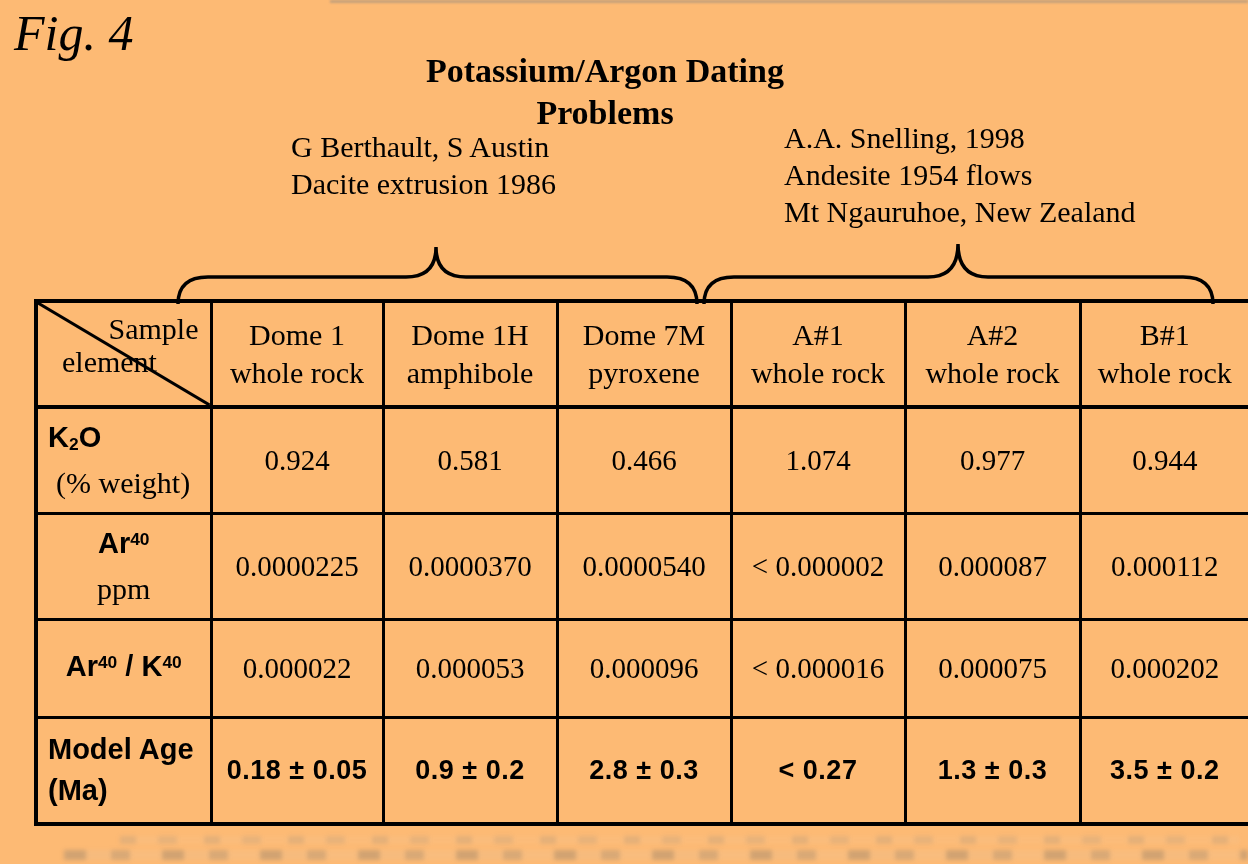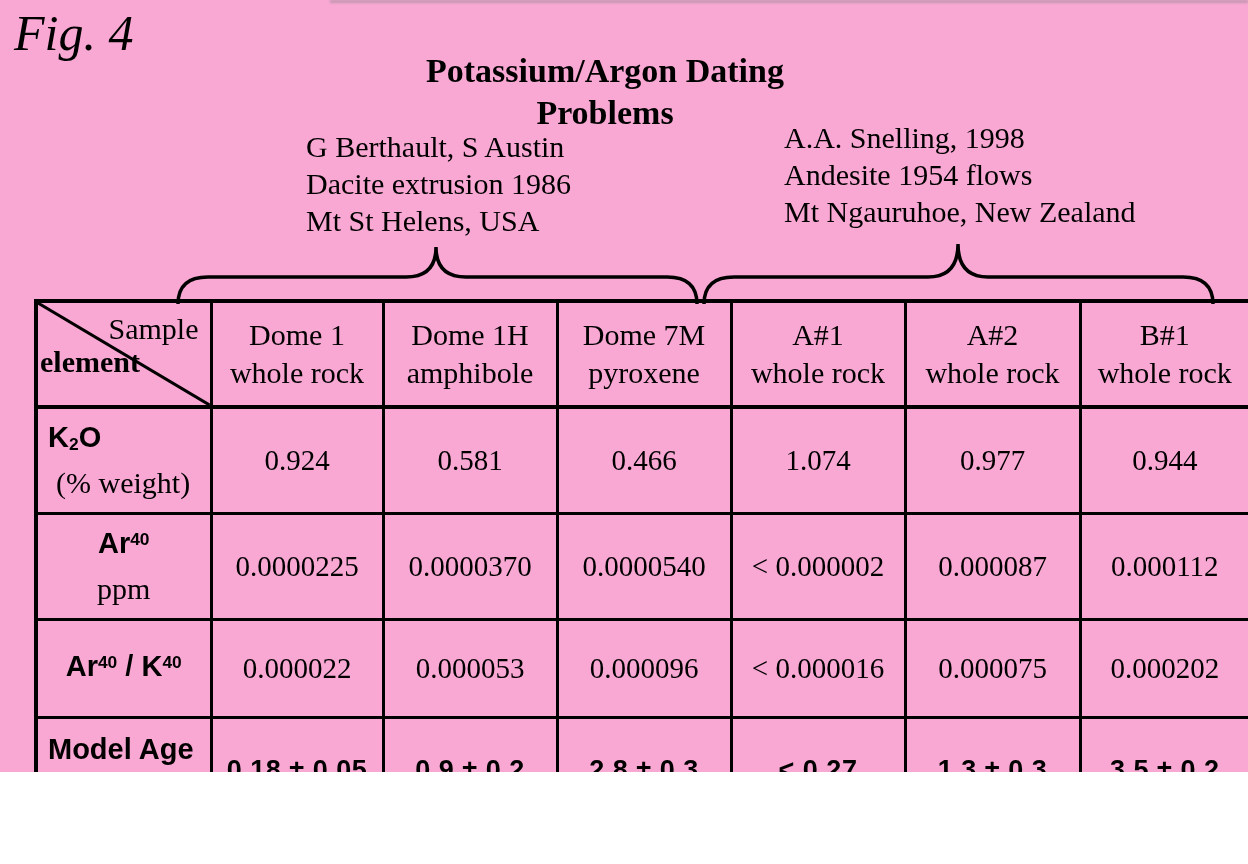--- a/index.html
+++ b/index.html
@@ -1,38 +1,38 @@
 <!DOCTYPE html>
 <html><head>
 <meta charset="utf-8">
 <style>
   html,body{margin:0;padding:0;background:#ffffff;}
   .canvas{
     position:relative;
-    width:1248px;height:772px;
-    background:#f9a8d4;
+    width:1248px;height:864px;
+    background:#fdba74;
     color:#000;
     font-family:"Liberation Serif", serif;
     overflow:hidden;
   }
   
   .fig-label{
     position:absolute;left:14px;top:2px;
     font-style:italic;font-size:50px;line-height:62px;
     font-family:"Liberation Serif", serif;
   }
   
   .title{
     position:absolute;left:303px;top:50px;width:604px;
     text-align:center;font-weight:700;font-size:34px;line-height:42px;
     font-family:"Liberation Serif", serif;
   }
   
   .ann{position:absolute;font-size:30px;line-height:37px;white-space:nowrap;}
-  .ann-left{left:306px;top:128px;}
+  .ann-left{left:291px;top:128px;}
   .ann-right{left:784px;top:119px;}
   
   .brace-svg{position:absolute;left:0;top:0;width:1248px;height:864px;pointer-events:none;}
   
   .tablewrap{position:absolute;left:2px;top:299px;padding-left:32px;}
   table.data{
     border-collapse:collapse;table-layout:fixed;width:1214px;
     border:4px solid #000;
   }
   table.data td{
@@ -48,21 +48,21 @@
   .rl{font-family:"Liberation Sans", sans-serif;font-weight:700;font-size:29px;line-height:41px;}
   .rl .unit{font-family:"Liberation Serif", serif;font-weight:400;font-size:30px;}
   .rl-left{text-align:left !important;padding-left:10px !important;}
   .rl-left .unit{padding-left:8px;display:block;}
   .rl sup{font-size:0.6em;position:relative;top:-0.45em;vertical-align:baseline;}
   .rl sub{font-size:0.6em;position:relative;top:0.18em;vertical-align:baseline;}
   
   td.corner{position:relative;}
   .corner svg.diag{position:absolute;left:0;top:0;width:100%;height:100%;display:block;}
   .corner .c-top{position:absolute;top:9px;right:11px;font-size:30px;}
-  .corner .c-bot{position:absolute;top:42px;left:2px;font-size:30px;font-weight:bold;}
+  .corner .c-bot{position:absolute;top:42px;left:24px;font-size:30px;}
   
   .scan-top{
     position:absolute;left:330px;top:0;width:918px;height:3px;
     background:rgba(130,130,130,0.45);filter:blur(1px);
   }
   .scan-bottom-a{
     position:absolute;left:120px;top:836px;width:1120px;height:8px;
     background:repeating-linear-gradient(90deg,
       rgba(140,140,140,0.22) 0 16px, rgba(220,220,220,0.08) 16px 38px,
       rgba(150,150,150,0.20) 38px 57px, rgba(230,230,230,0.06) 57px 84px);
@@ -86,21 +86,20 @@
   <div class="fig-label">Fig. 4</div>
 
   <div class="title">
     <div>Potassium/Argon Dating</div>
     <div>Problems</div>
   </div>
 
   <div class="ann ann-left">
     <div>G Berthault, S Austin</div>
     <div>Dacite extrusion 1986</div>
-    <div>Mt St Helens, USA</div>
   </div>
 
   <div class="ann ann-right">
     <div>A.A. Snelling, 1998</div>
     <div>Andesite 1954 flows</div>
     <div>Mt Ngauruhoe, New Zealand</div>
   </div>
 
   <svg class="brace-svg">
     <path d="M 178 304 Q 178 277 208 277 L 406 277 Q 436 277 436 247 Q 436 277 466 277 L 667 277 Q 697 277 697 304" fill="none" stroke="#000" stroke-width="3.5"></path>

